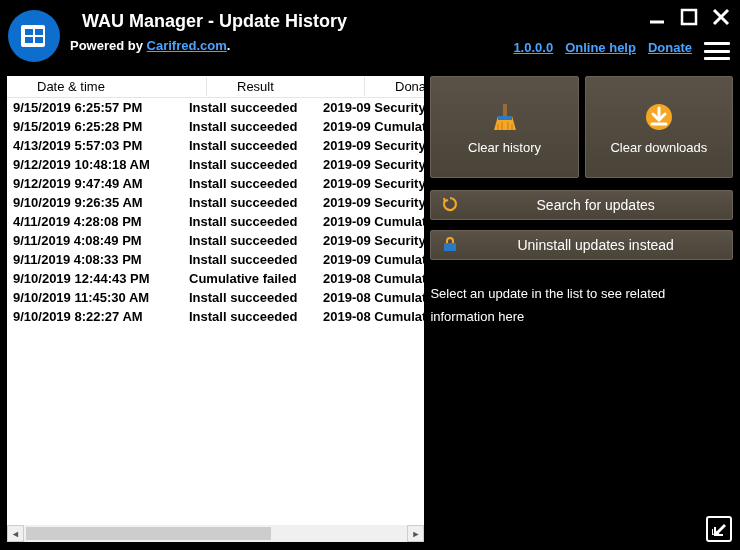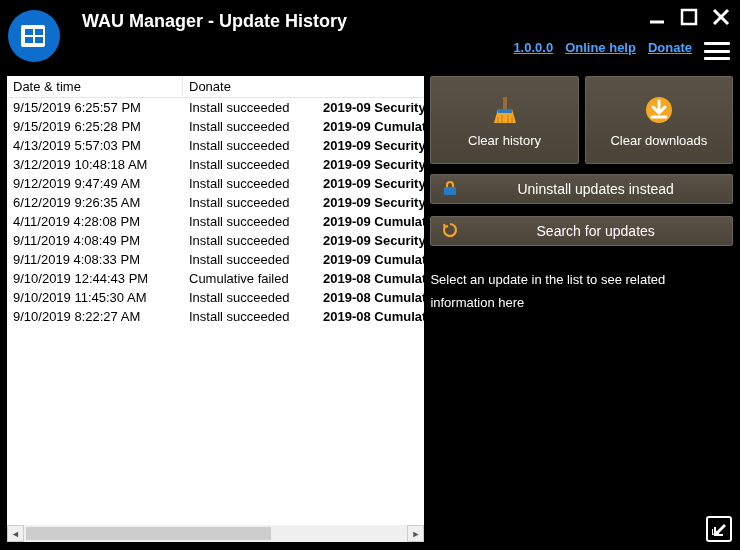--- a/index.html
+++ b/index.html
@@ -55,30 +55,30 @@
     position: relative; overflow: hidden;
     border: 0;
   }
   .thead {
     display:flex; height:22px; align-items:center;
     background:#fff; border-bottom:1px solid #e5e5e5;
     font-size:13px; color:#000;
   }
   .th {
     padding: 2px 6px; border-right:1px solid #e5e5e5;
-    white-space: nowrap; overflow:hidden;
+    white-space: nowrap; overflow:hidden;margin-left:24px;
   }
   .th:last-child { border-right:none; }
   .c-date { width: 176px; flex:0 0 176px; }
   .c-result { width: 134px; flex:0 0 134px; }
   .c-title { flex: 1 1 auto; }
   .tbody { position:absolute; top:22px; left:0; right:0; bottom:17px; overflow:hidden; }
   .row { display:flex; height:19px; line-height:19px; font-size:13px; white-space:nowrap; }
   .td { padding: 0 6px; overflow:hidden; }
-  .row .c-date, .row .c-result { font-weight:normal; }
+  .row .c-date, .row .c-result { font-weight:bold; }
   .row .c-title { font-weight:bold; }
   .hscroll {
     position:absolute; left:0; right:0; bottom:0; height:17px;
     background:#f0f0f0; display:flex; align-items:stretch;
   }
   .hscroll .arrow {
     width:17px; background:#f0f0f0; border:1px solid #cdcdcd;
     display:flex; align-items:center; justify-content:center;
     font-size:9px; color:#555; cursor:pointer;
   }
@@ -88,21 +88,21 @@
     background:#cdcdcd; border-radius:0;
   }
   
   .side {
     flex: 1 1 auto; height:100%;
     display:flex; flex-direction:column;
     padding: 0 0 0 2px;
   }
   .bigbtns { display:flex; gap:6px; }
   .bigbtn {
-    flex:1; height:88px;
+    flex:1; height:102px;
     background: linear-gradient(#5a5246,#4a4338);
     border:1px solid #6a6257; border-radius:2px;
     display:flex; flex-direction:column; align-items:center; justify-content:center;
     gap:6px; font-size:13px; color:#fff; text-align:center;
     cursor:pointer;
     padding: 12px 2px;
   }
   .bigbtn .ic { height:34px; display:flex; align-items:center; justify-content:center; }
   .widebtn {
     height:30px;
@@ -129,20 +129,23 @@
     <svg width="30" height="30" viewBox="0 0 30 30">
         <rect x="2" y="4" width="24" height="22" rx="2" fill="#fff"></rect>
         <rect x="6" y="8" width="8" height="6" fill="#0d6ecd"></rect>
         <rect x="16" y="8" width="8" height="6" fill="#0d6ecd"></rect>
         <rect x="6" y="16" width="8" height="6" fill="#0d6ecd"></rect>
         <rect x="16" y="16" width="8" height="6" fill="#0d6ecd"></rect>
       </svg>
   </div>
   <div class="title-block">
     <div class="window-title">WAU Manager - Update History</div>
+    <div class="subtitle">
+      <span class="pw">Powered by </span><a>Carifred.com</a><span class="dot">.</span>
+    </div>
   </div>
   <div class="win-buttons">
     <div class="win-btn">
         <svg width="18" height="18">
           <line x1="2" y1="14" x2="16" y2="14" stroke="#fff" stroke-width="3"></line>
         </svg>
       </div>
     <div class="win-btn">
         <svg width="18" height="18">
           <rect x="2" y="2" width="14" height="14" fill="none" stroke="#fff" stroke-width="2.5"></rect>
@@ -164,50 +167,51 @@
       <div></div>
       <div></div>
       <div></div>
     </div>
 </div>
 
 <div class="main">
   <div class="table-wrap">
     <div class="thead">
       <div class="th c-date">Date &amp; time</div>
+      <div class="th c-result">Result</div>
       <div class="th c-title">Donate</div>
     </div>
     <div class="tbody" id="tbody">
         <div class="row">
           <div class="td c-date">9/15/2019 6:25:57 PM</div>
           <div class="td c-result">Install succeeded</div>
           <div class="td c-title">2019-09 Security Upda</div>
         </div>
         <div class="row">
           <div class="td c-date">9/15/2019 6:25:28 PM</div>
           <div class="td c-result">Install succeeded</div>
           <div class="td c-title">2019-09 Cumulative Up</div>
         </div>
         <div class="row">
           <div class="td c-date">4/13/2019 5:57:03 PM</div>
           <div class="td c-result">Install succeeded</div>
           <div class="td c-title">2019-09 Security Upda</div>
         </div>
         <div class="row">
-          <div class="td c-date">3/12/2019 10:48:18 AM</div>
+          <div class="td c-date">9/12/2019 10:48:18 AM</div>
           <div class="td c-result">Install succeeded</div>
           <div class="td c-title">2019-09 Security Upda</div>
         </div>
         <div class="row">
           <div class="td c-date">9/12/2019 9:47:49 AM</div>
           <div class="td c-result">Install succeeded</div>
           <div class="td c-title">2019-09 Security Upda</div>
         </div>
         <div class="row">
-          <div class="td c-date">6/12/2019 9:26:35 AM</div>
+          <div class="td c-date">9/10/2019 9:26:35 AM</div>
           <div class="td c-result">Install succeeded</div>
           <div class="td c-title">2019-09 Security Upda</div>
         </div>
         <div class="row">
           <div class="td c-date">4/11/2019 4:28:08 PM</div>
           <div class="td c-result">Install succeeded</div>
           <div class="td c-title">2019-09 Cumulative Up</div>
         </div>
         <div class="row">
           <div class="td c-date">9/11/2019 4:08:49 PM</div>
@@ -265,33 +269,33 @@
             <svg width="30" height="30">
               <circle cx="15" cy="15" r="13" fill="#f5a623"></circle>
               <path d="M15 6 L15 18 M15 18 L9 12 M15 18 L21 12" stroke="#fff" stroke-width="3" fill="none" stroke-linecap="round"></path>
               <line x1="8" y1="22" x2="22" y2="22" stroke="#fff" stroke-width="3" stroke-linecap="round"></line>
             </svg>
           </div>
         <span>Clear downloads</span>
       </div>
     </div>
 
+    <div class="widebtn">
+      <span><svg width="18" height="18">
+            <path d="M9 3 A6 6 0 1 1 3.8 6" fill="none" stroke="#f5a623" stroke-width="2.2"></path>
+            <path d="M3 3 L3.8 6 L7 5" fill="none" stroke="#f5a623" stroke-width="2.2"></path>
+          </svg></span>
+      <span class="lbl">Search for updates</span>
+    </div>
     <div class="widebtn second">
       <span><svg width="18" height="18">
             <rect x="3" y="8" width="12" height="8" rx="1" fill="#2a79c4"></rect>
             <path d="M6 8 V6 a3 3 0 0 1 6 0 V8" fill="none" stroke="#f5a623" stroke-width="2"></path>
           </svg></span>
       <span class="lbl">Uninstall updates instead</span>
-    </div>
-    <div class="widebtn">
-      <span><svg width="18" height="18">
-            <path d="M9 3 A6 6 0 1 1 3.8 6" fill="none" stroke="#f5a623" stroke-width="2.2"></path>
-            <path d="M3 3 L3.8 6 L7 5" fill="none" stroke="#f5a623" stroke-width="2.2"></path>
-          </svg></span>
-      <span class="lbl">Search for updates</span>
     </div>
 
     <div class="infotext">Select an update in the list to see related information here</div>
   </div>
 </div>
 
 <div class="corner-resize">
   <svg width="16" height="16">
       <path d="M2 14 L2 8 M2 8 L8 14 M2 8 L5 8 M2 8 L2 11" stroke="#fff" stroke-width="2" fill="none"></path>
       <path d="M2 14 L14 2" stroke="none"></path>

